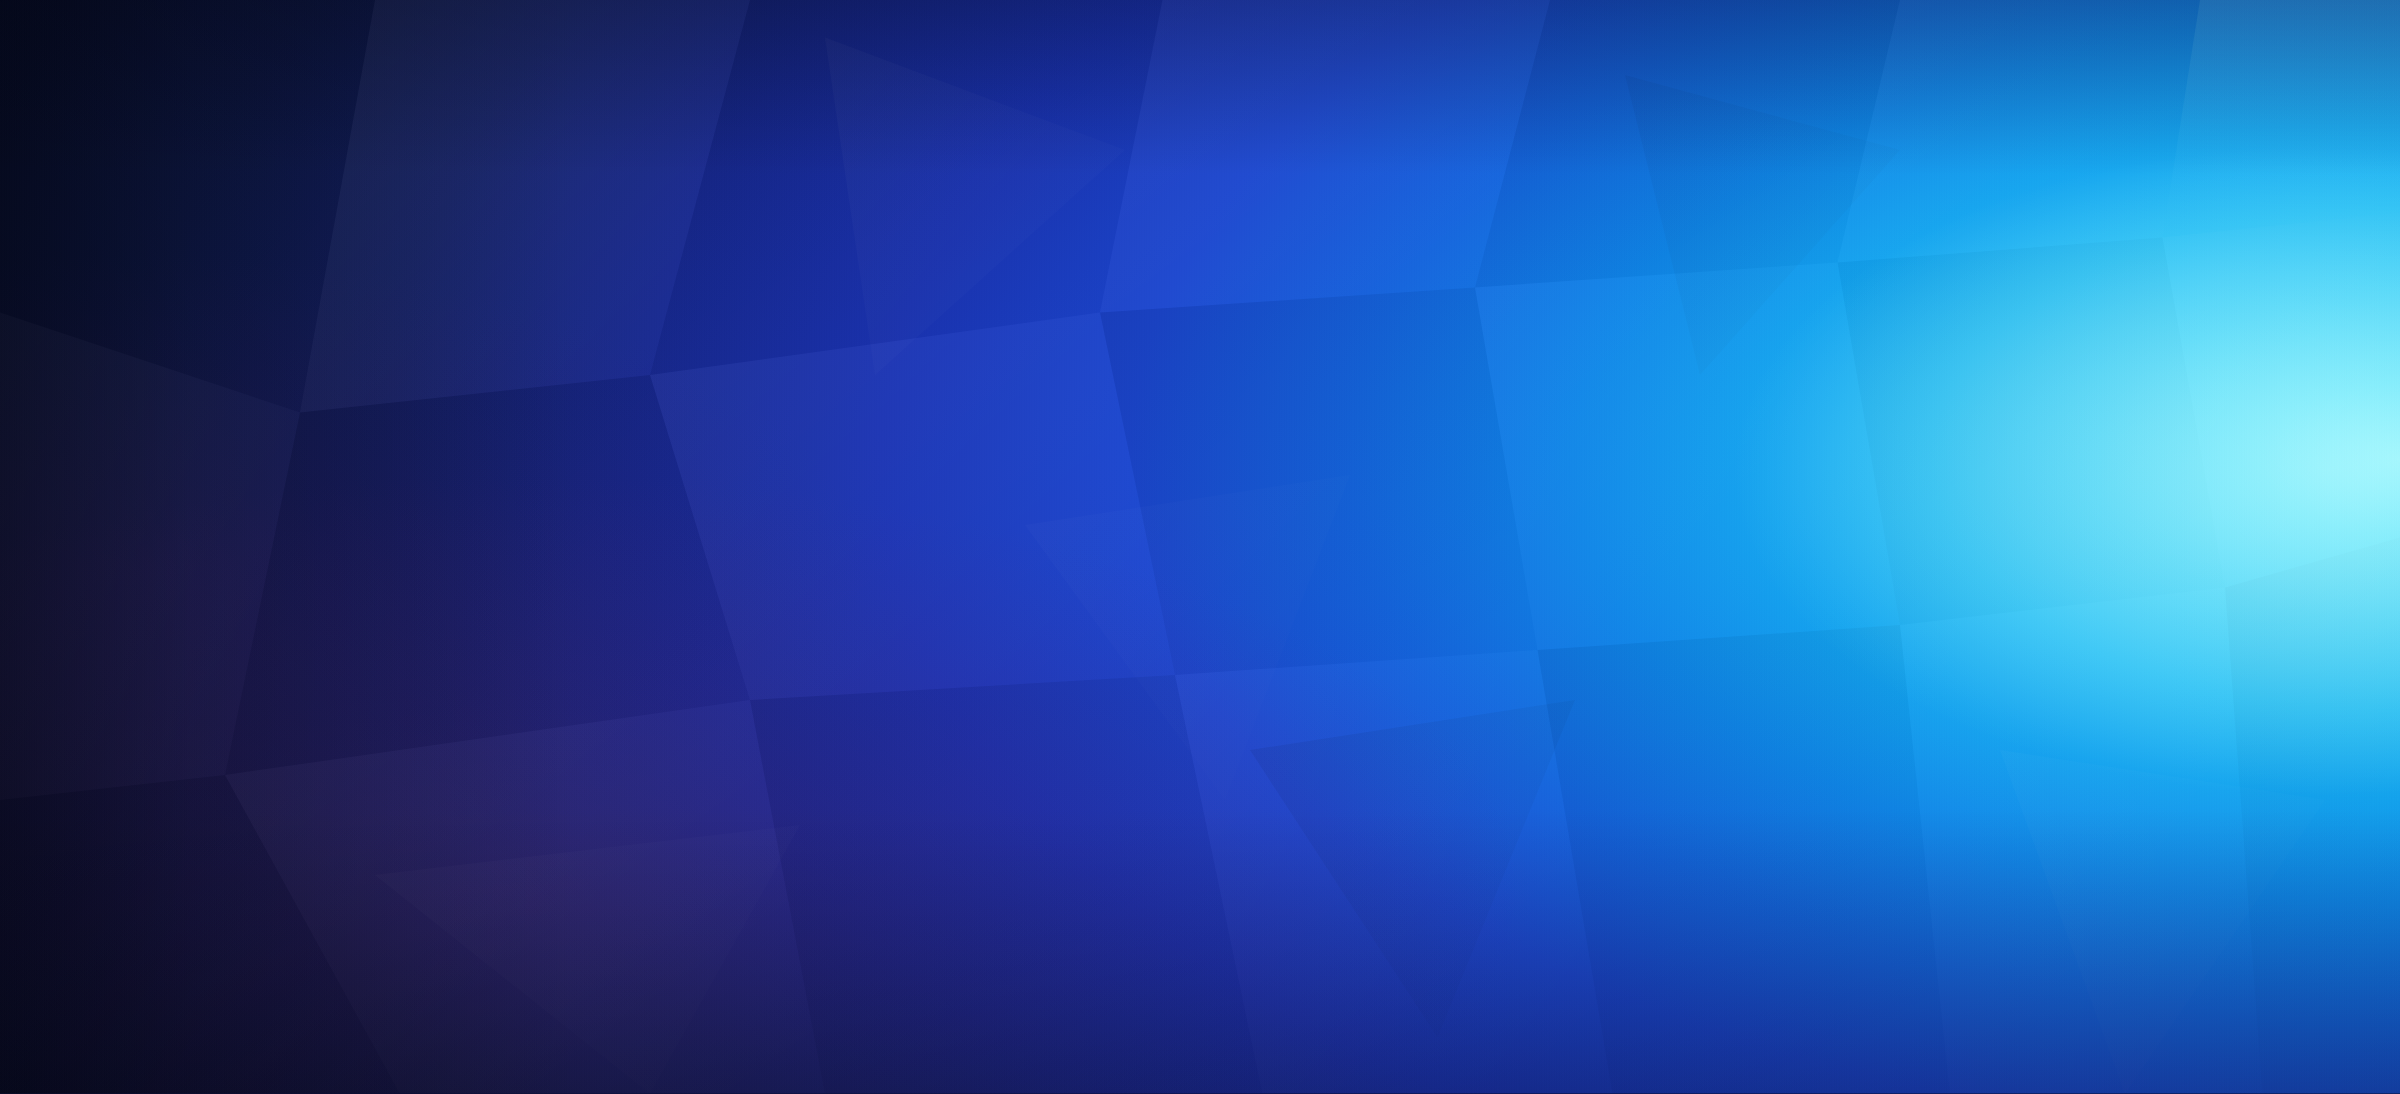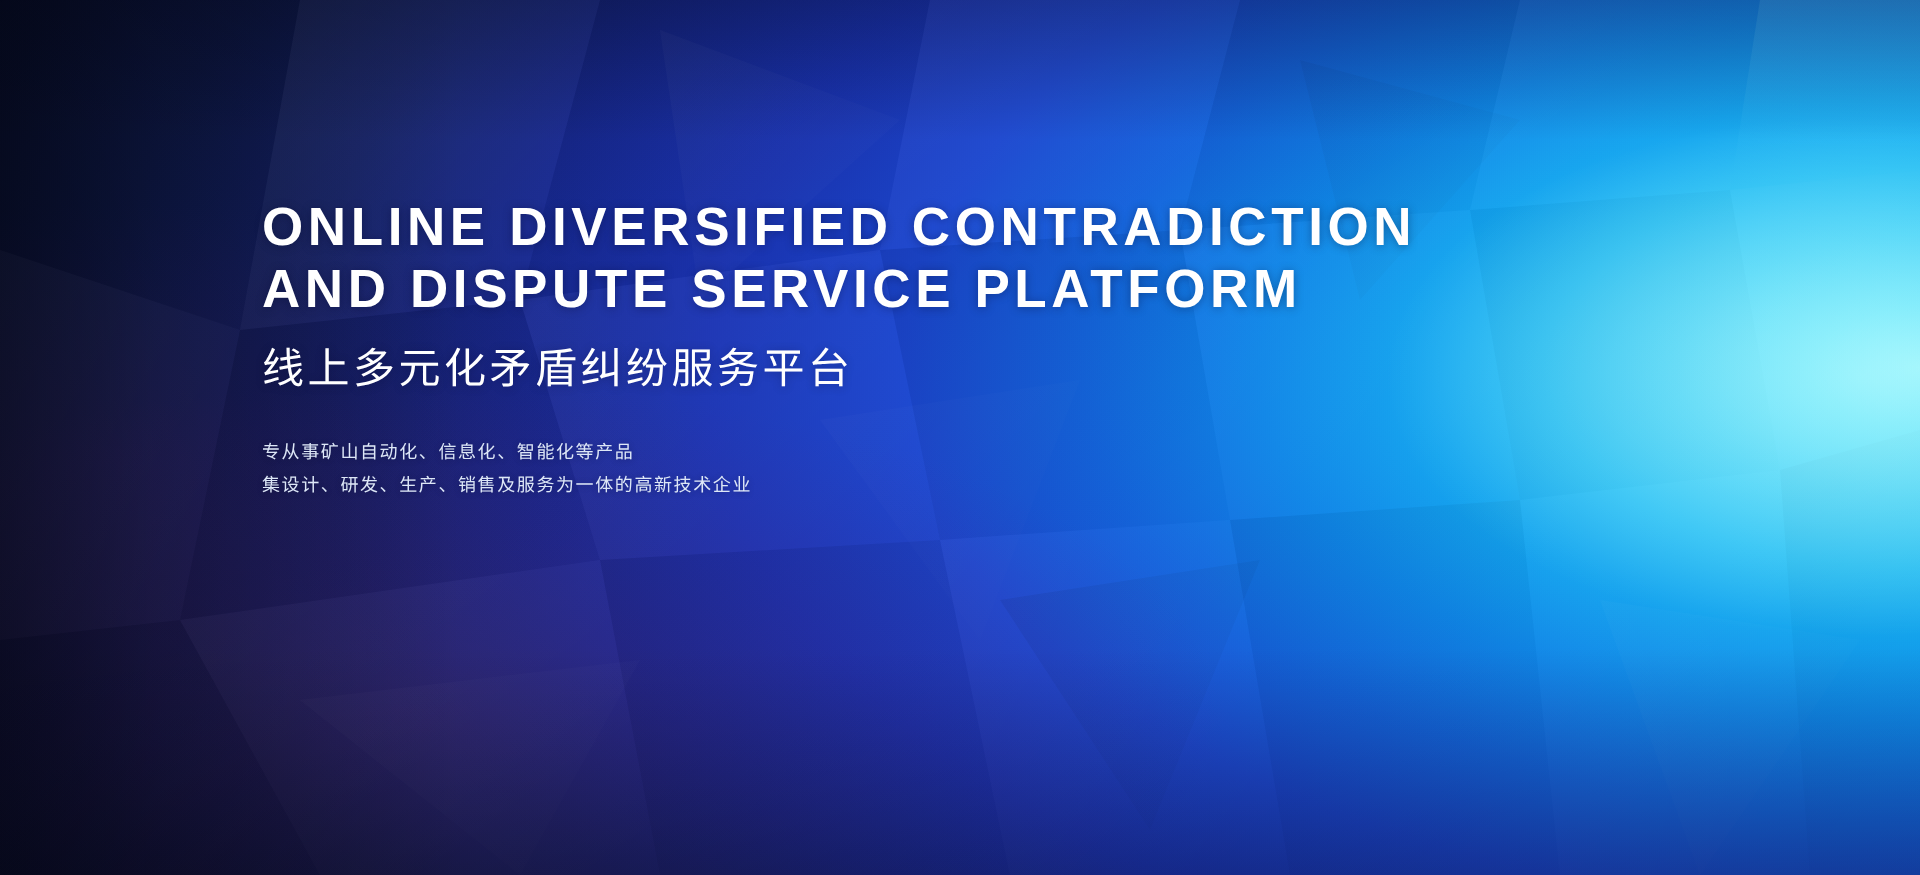--- a/index.html
+++ b/index.html
@@ -206,27 +206,13 @@
         <polygon points="820,420 1080,380 980,640" fill="url(#fLight)" opacity="0.18"></polygon>
       </g>
     </svg>
   </div>
 
   <div class="bg-haze-b"></div>
   <div class="bg-vignette"></div>
   <div class="bg-vignette-v"></div>
   <div class="bg-grain"></div>
 
-  <div class="content">
-
-    <h1 class="headline-en">ONLINE DIVERSIFIED CONTRADICTION</h1>
-
-    <h1 class="headline-en">AND DISPUTE SERVICE PLATFORM</h1>
-
-    <h2 class="headline-cn">线上多元化矛盾纠纷服务平台</h2>
-
-    <div class="subcopy">
-      <p class="subcopy-line">专从事矿山自动化、信息化、智能化等产品</p>
-      <p class="subcopy-line">集设计、研发、生产、销售及服务为一体的高新技术企业</p>
-    </div>
-
-  </div>
 </div>
 
 </body></html>

